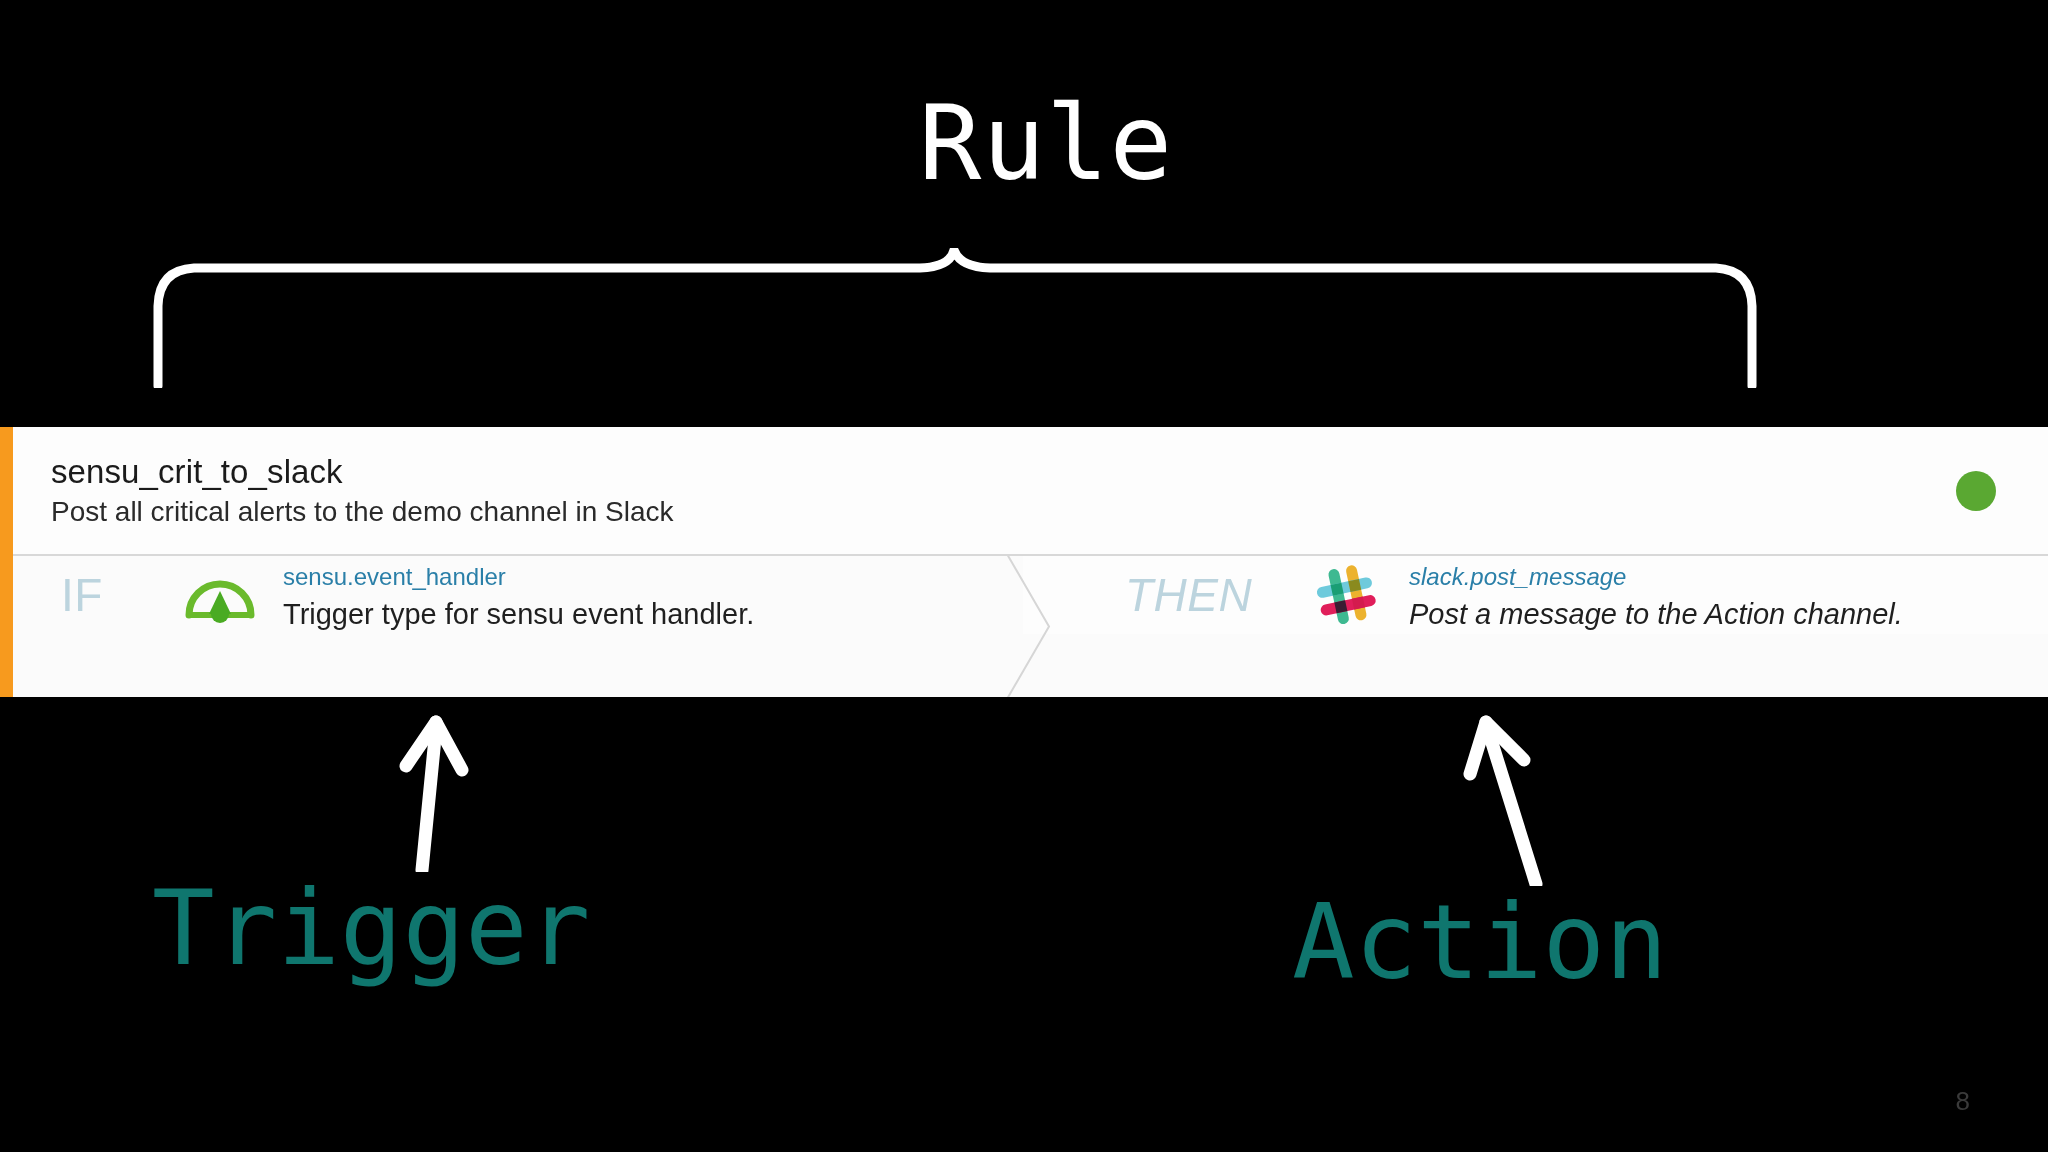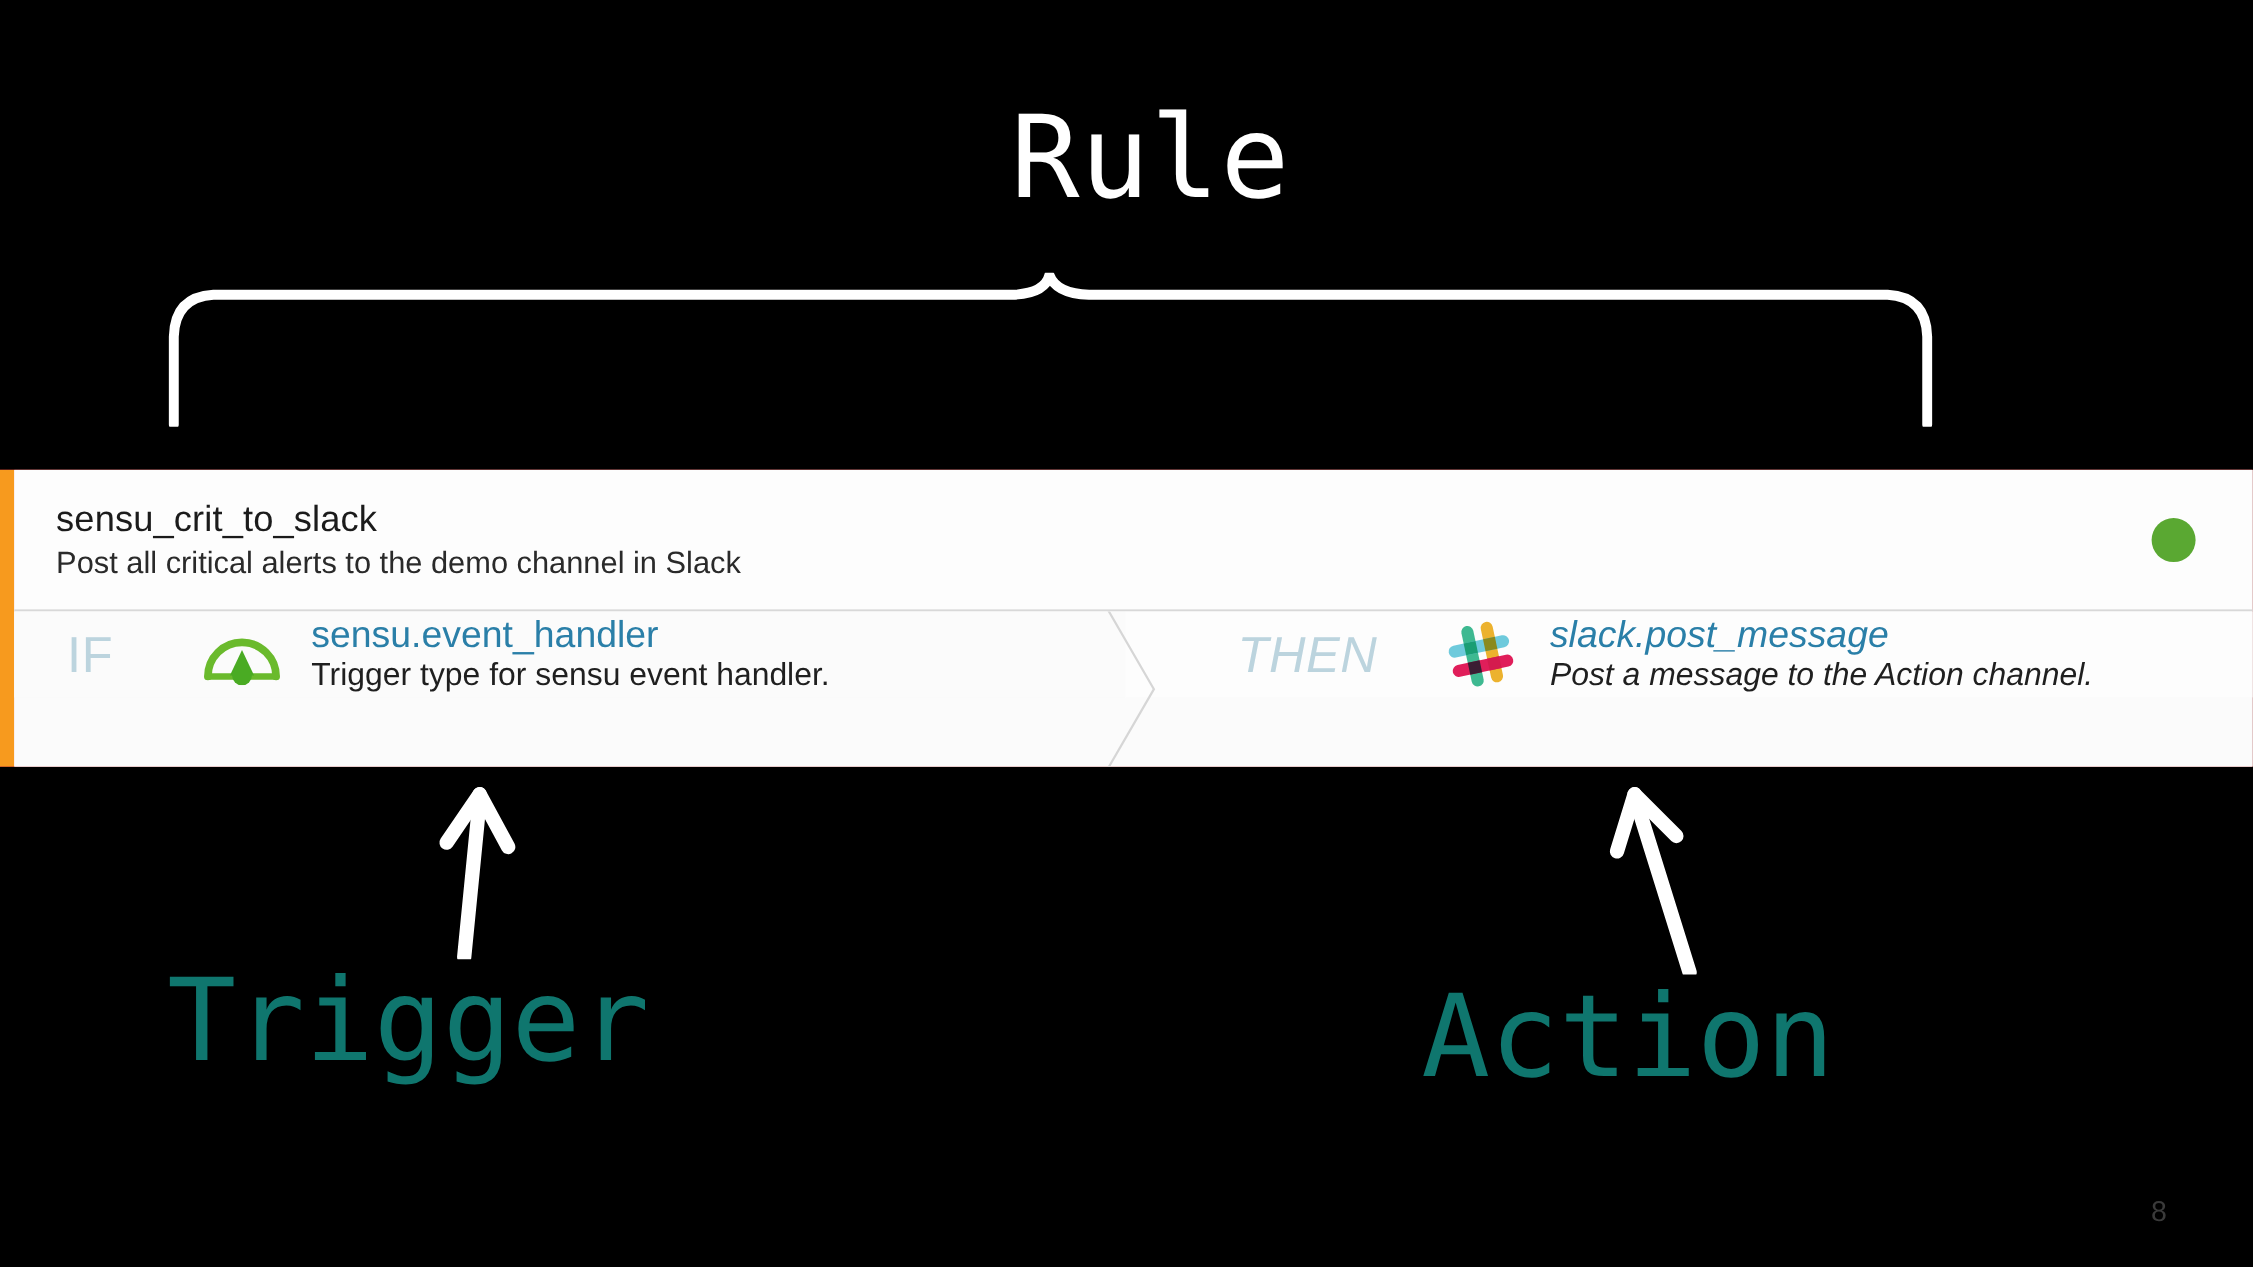--- a/index.html
+++ b/index.html
@@ -158,21 +158,21 @@
     height: 78px;
     display: flex;
     align-items: center;
     justify-content: center;
     margin-right: 24px;
   }
   .flow-icon svg { display: block; }
   .flow-text { min-width: 0; }
   .flow-ref {
     color: #2a7fa8;
-    font-size: 34px;
+    font-size: 24px;
     line-height: 38px;
     font-weight: 400;
     white-space: nowrap;
   }
   .flow-desc {
     color: #1f1f1f;
     font-size: 29px;
     line-height: 37px;
     font-weight: 400;
     white-space: nowrap;

